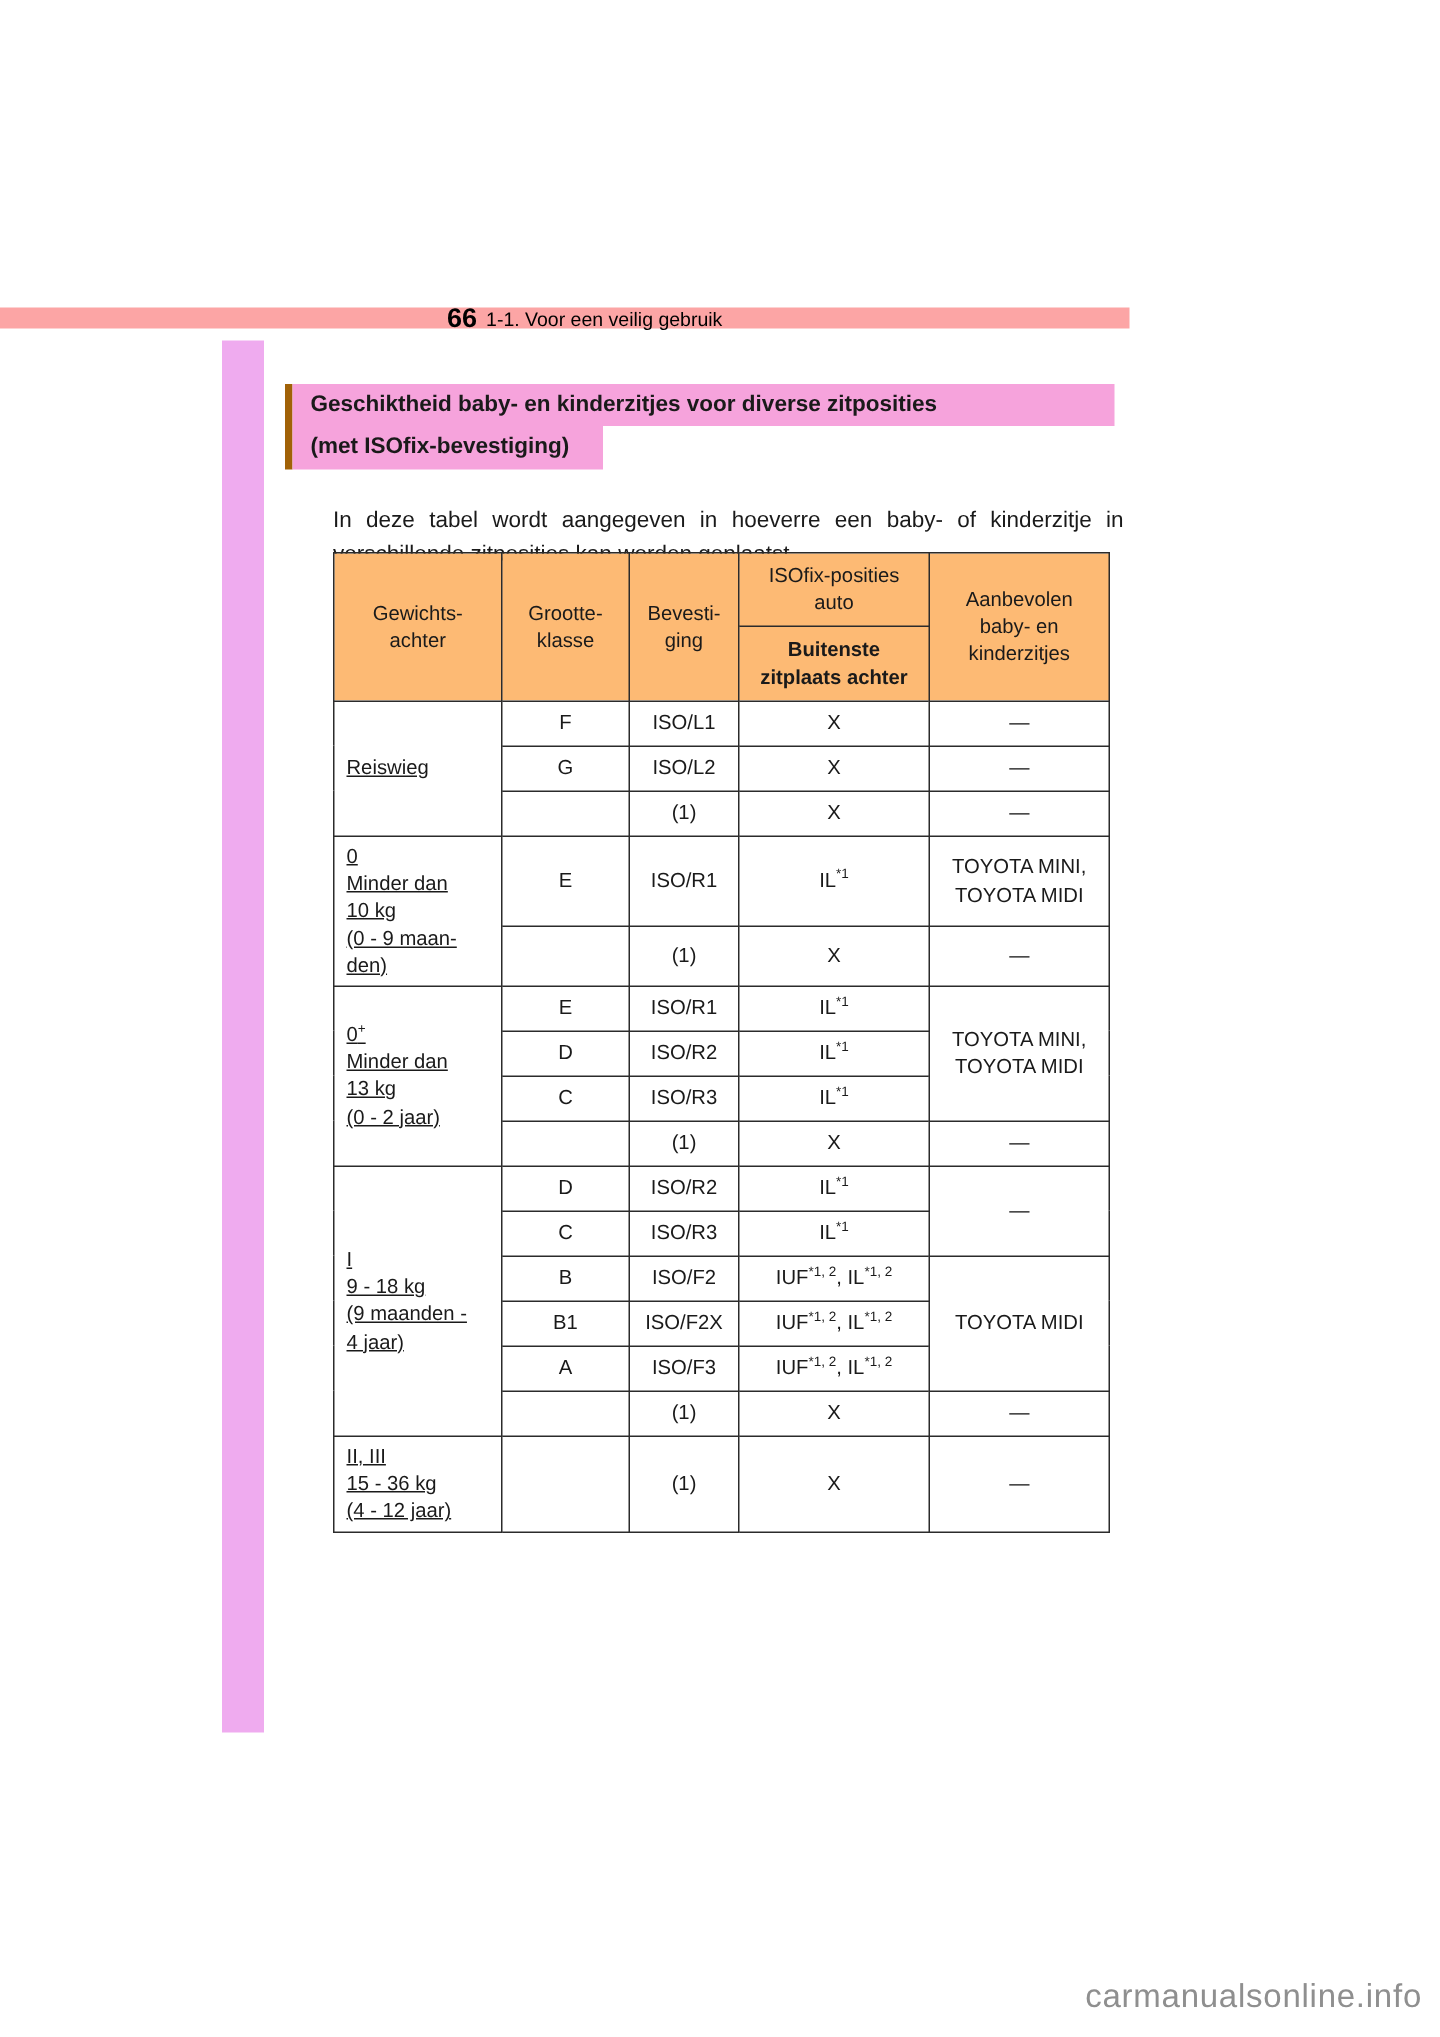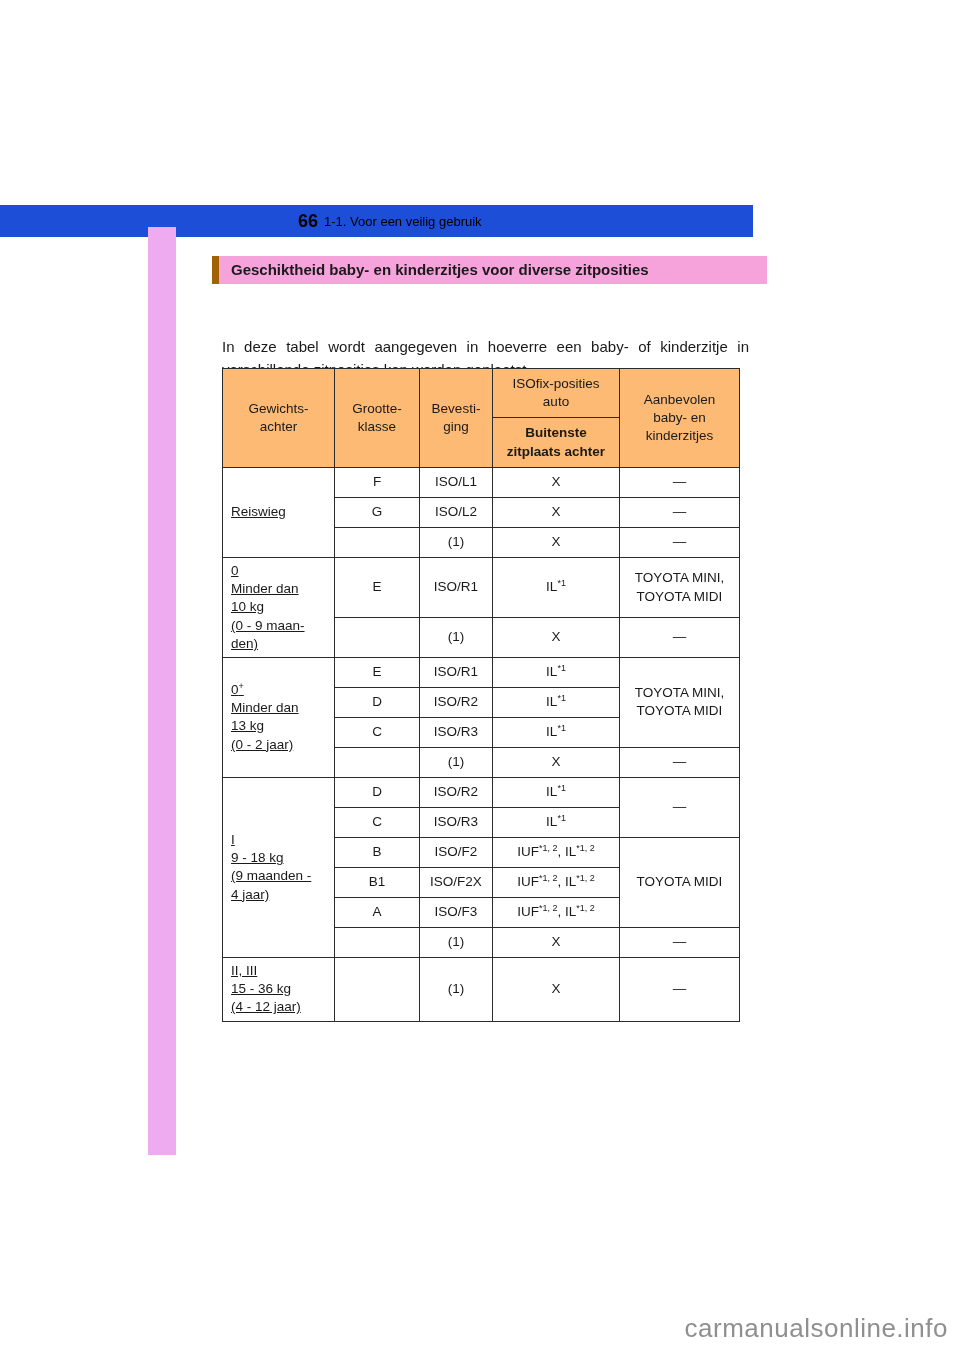--- a/index.html
+++ b/index.html
@@ -6,40 +6,40 @@
   .page{
     position:relative;
     width:960px;height:1358px;
     background:#ffffff;
     font-family:"Liberation Sans",sans-serif;
     color:#1a1a1a;
     overflow:hidden;
   }
   
   .top-band{
-    position:absolute;left:0;top:205px;width:753px;height:32px;
-    background:#1d4ed8;
+    position:absolute;left:0;top:205px;width:753px;height:14px;
+    background:#fca5a5;
     display:flex;align-items:center;
   }
   .page-num{
     font-weight:bold;font-size:18px;color:#000;
     margin-left:298px;line-height:1;
   }
   .section-title{
     font-size:13px;color:#000;margin-left:6px;line-height:1;
   }
   
   .side-stripe{
     position:absolute;left:148px;top:227px;width:28px;height:928px;
     background:#efabef;
   }
   
   .heading{
-    position:absolute;left:212px;top:256px;width:548px;
-    border-left:7px solid #a16207;
+    position:absolute;left:190px;top:256px;width:548px;
+    border-left:5px solid #a16207;
   }
   .heading-line{
     background:#f6a3dc;
     font-weight:bold;font-size:15px;line-height:1.35;
     padding:4px 8px 4px 12px;
   }
   .heading-line.fit{display:inline-block;padding-right:22px;}
   
   .intro{
     position:absolute;left:222px;top:311px;width:527px;
@@ -59,38 +59,39 @@
     padding:4px 4px;line-height:1.35;background:#fff;
   }
   tbody tr{height:30px;}
   td.label-cell{
     text-align:left;padding-left:8px;padding-right:4px;vertical-align:middle;text-decoration:underline;
   }
   sup{font-size:9px;line-height:0;}
   
   .watermark{
     position:absolute;right:12px;bottom:14px;
-    color:#8f8f8f;font-size:26px;letter-spacing:0.5px;
+    color:#8f8f8f;font-size:22px;letter-spacing:0.5px;
     font-family:"Liberation Sans",sans-serif;
   }
 </style>
 </head>
 <body>
 
 <div class="page">
 
   <div class="top-band">
     <span class="page-num">66</span>
     <span class="section-title">1-1. Voor een veilig gebruik</span>
   </div>
 
   <div class="side-stripe"></div>
 
   <div class="heading">
     <div class="heading-line">Geschiktheid baby- en kinderzitjes voor diverse zitposities</div>
+    <div class="heading-line fit">(met ISOfix-bevestiging)</div>
   </div>
 
   <p class="intro">In deze tabel wordt aangegeven in hoeverre een baby- of kinderzitje in verschillende zitposities kan worden geplaatst.</p>
 
   <div class="tbl-wrap">
     <table>
       <colgroup>
         <col style="width:112px">
         <col style="width:85px">
         <col style="width:73px">

